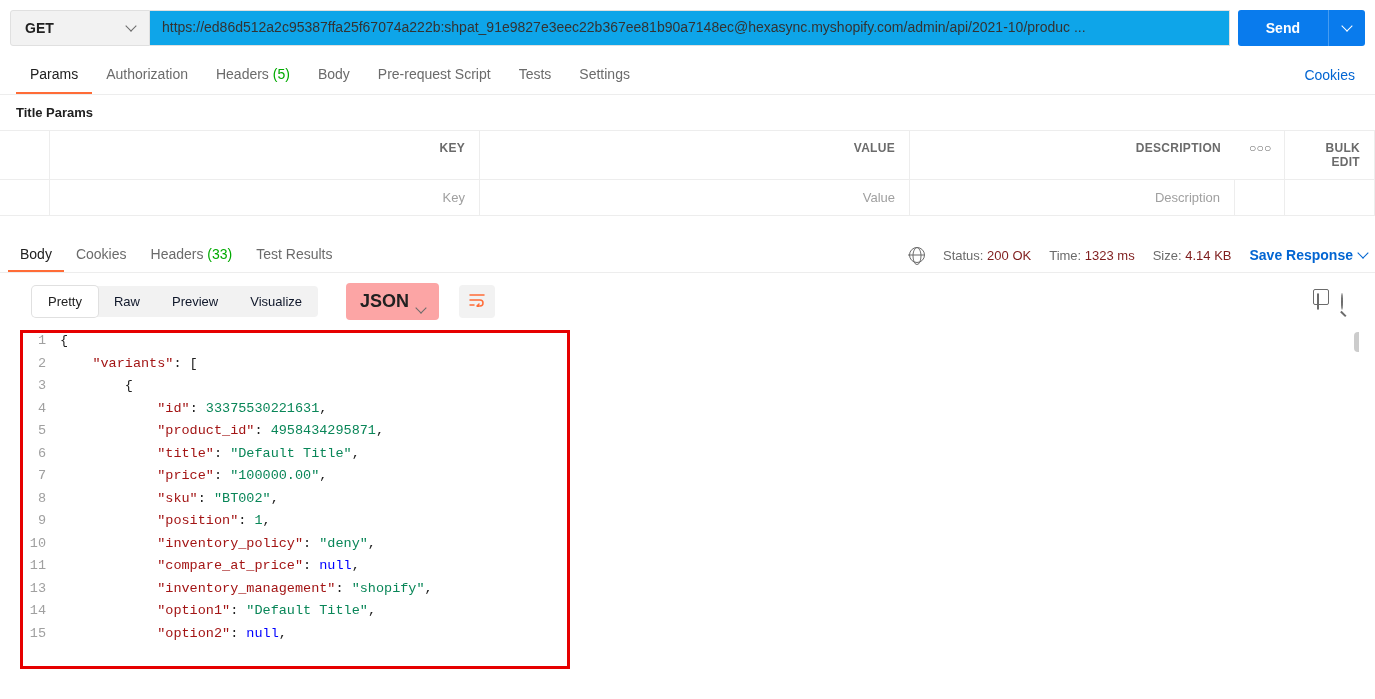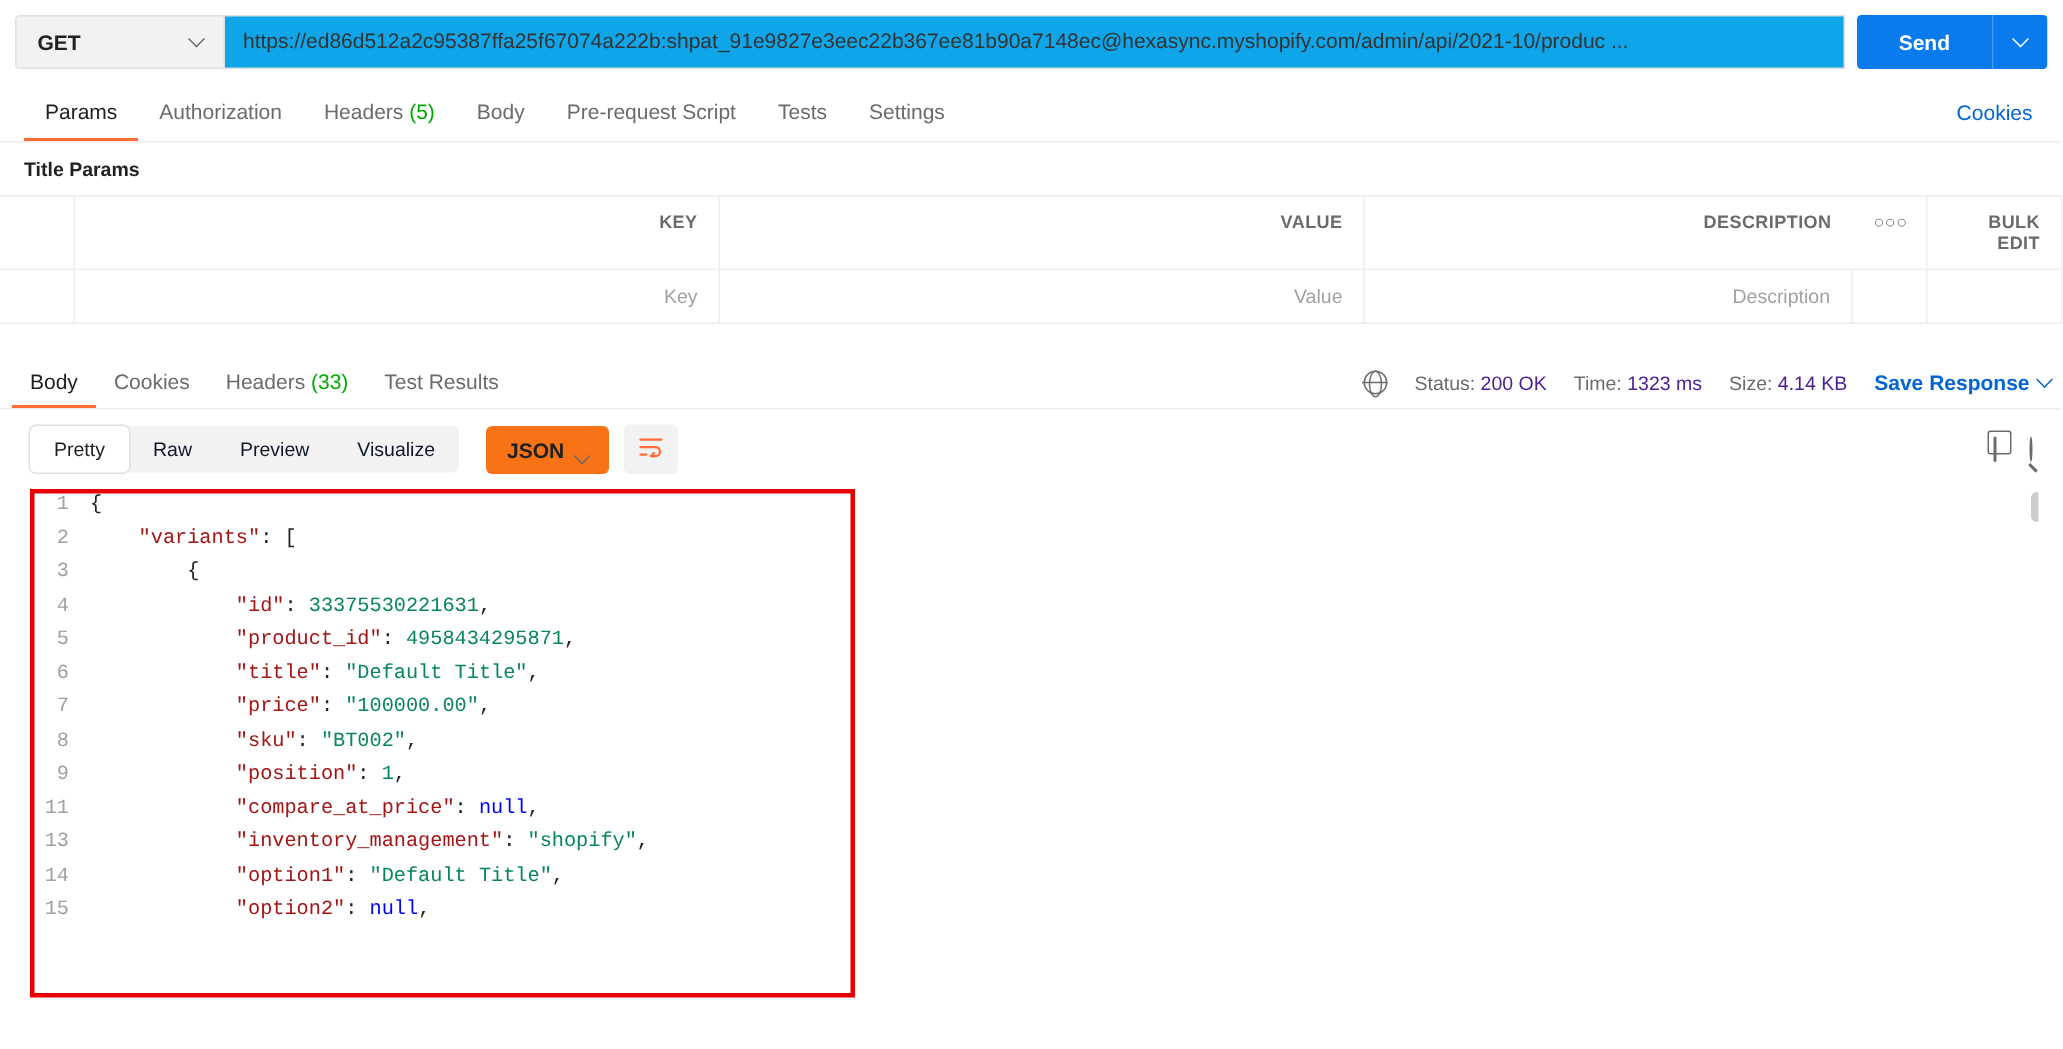--- a/index.html
+++ b/index.html
@@ -31,28 +31,28 @@
 .params-cell.bulk-cell { width: 90px; color: #6b6b6b; font-weight: 500; }
 .params-header .params-cell { font-weight: 600; color: #6b6b6b; text-transform: uppercase; font-size: 12px; letter-spacing: 0.3px; }
 .params-row.input-row .params-cell { color: #a0a0a0; }
 
 .response-section { margin-top: 22px; }
 .resp-tabs { display: flex; align-items: center; padding: 0 8px; border-bottom: 1px solid #ededed; }
 .resp-tab { padding: 8px 12px; font-size: 14px; color: #6b6b6b; cursor: pointer; border-bottom: 2px solid transparent; }
 .resp-tab.active { color: #212121; border-bottom-color: #ff6c37; font-weight: 500; }
 .resp-tab .count { color: #0a0; }
 .resp-meta { margin-left: auto; display: flex; align-items: center; gap: 18px; font-size: 13px; color: #6b6b6b; }
-.resp-meta .ok { color: #4c1d95; }
+.resp-meta .ok { color: #7f1d1d; }
 .save-response { color: #0265d2; font-size: 14px; font-weight: 600; cursor: pointer; display: flex; align-items: center; gap: 6px; }
 
-.resp-toolbar { display: flex; align-items: center; padding: 10px 20px; gap: 0; }
+.resp-toolbar { display: flex; align-items: center; padding: 10px 32px; gap: 10px; }
 .view-tabs { display: flex; background: #f2f2f2; border-radius: 4px; }
 .view-tab { padding: 8px 16px; font-size: 13px; color: #0f172a; cursor: pointer; border-radius: 4px; }
 .view-tab.active { background: #fff; color: #212121; font-weight: 500; box-shadow: 0 0 0 1px #e0e0e0; }
-.format-select { margin-left: 18px; display: flex; align-items: flex-end; gap: 8px; background: #f97316; padding: 8px 14px; border-radius: 4px; font-size: 14px; font-weight: 600; cursor: pointer; }
+.format-select { margin-left: 18px; display: flex; align-items: flex-end; gap: 8px; background: #fca5a5; padding: 8px 14px; border-radius: 4px; font-size: 18px; font-weight: 600; cursor: pointer; }
 .wrap-btn { margin-left: 10px; background: #f2f2f2; padding: 8px 10px; border-radius: 4px; cursor: pointer; color: #ff6c37; }
 .toolbar-right { margin-left: auto; display: flex; gap: 22px; color: #6b6b6b; }
 .toolbar-icon { cursor: pointer; }
 
 .code-box-wrapper { position: relative; margin: 0 16px 0 20px; }
 .highlight-box { position: absolute; top: 0; left: 0; width: 550px; height: 339px; border: 3px solid #e60000; pointer-events: none; z-index: 10; }
 .code-area { position: relative; font-family: "Courier New", monospace; font-size: 13.5px; line-height: 22.5px; overflow: hidden; height: 330px; }
 .code-line { display: flex; }
 .gutter { width: 40px; text-align: right; padding-right: 14px; color: #a0a0a0; user-select: none; }
 .code-content { white-space: pre; }
@@ -212,20 +212,24 @@
         </div>
         <div class="code-line">
           <div class="gutter">8</div>
           <div class="code-content">            <span class="key">"sku"</span><span class="punc">: </span><span class="str">"BT002"</span><span class="punc">,</span></div>
         </div>
         <div class="code-line">
           <div class="gutter">9</div>
           <div class="code-content">            <span class="key">"position"</span><span class="punc">: </span><span class="num">1</span><span class="punc">,</span></div>
         </div>
         <div class="code-line">
+          <div class="gutter">10</div>
+          <div class="code-content">            <span class="key">"inventory_policy"</span><span class="punc">: </span><span class="str">"deny"</span><span class="punc">,</span></div>
+        </div>
+        <div class="code-line">
           <div class="gutter">11</div>
           <div class="code-content">            <span class="key">"compare_at_price"</span><span class="punc">: </span><span class="null">null</span><span class="punc">,</span></div>
         </div>
         <div class="code-line">
           <div class="gutter">13</div>
           <div class="code-content">            <span class="key">"inventory_management"</span><span class="punc">: </span><span class="str">"shopify"</span><span class="punc">,</span></div>
         </div>
         <div class="code-line">
           <div class="gutter">14</div>
           <div class="code-content">            <span class="key">"option1"</span><span class="punc">: </span><span class="str">"Default Title"</span><span class="punc">,</span></div>

